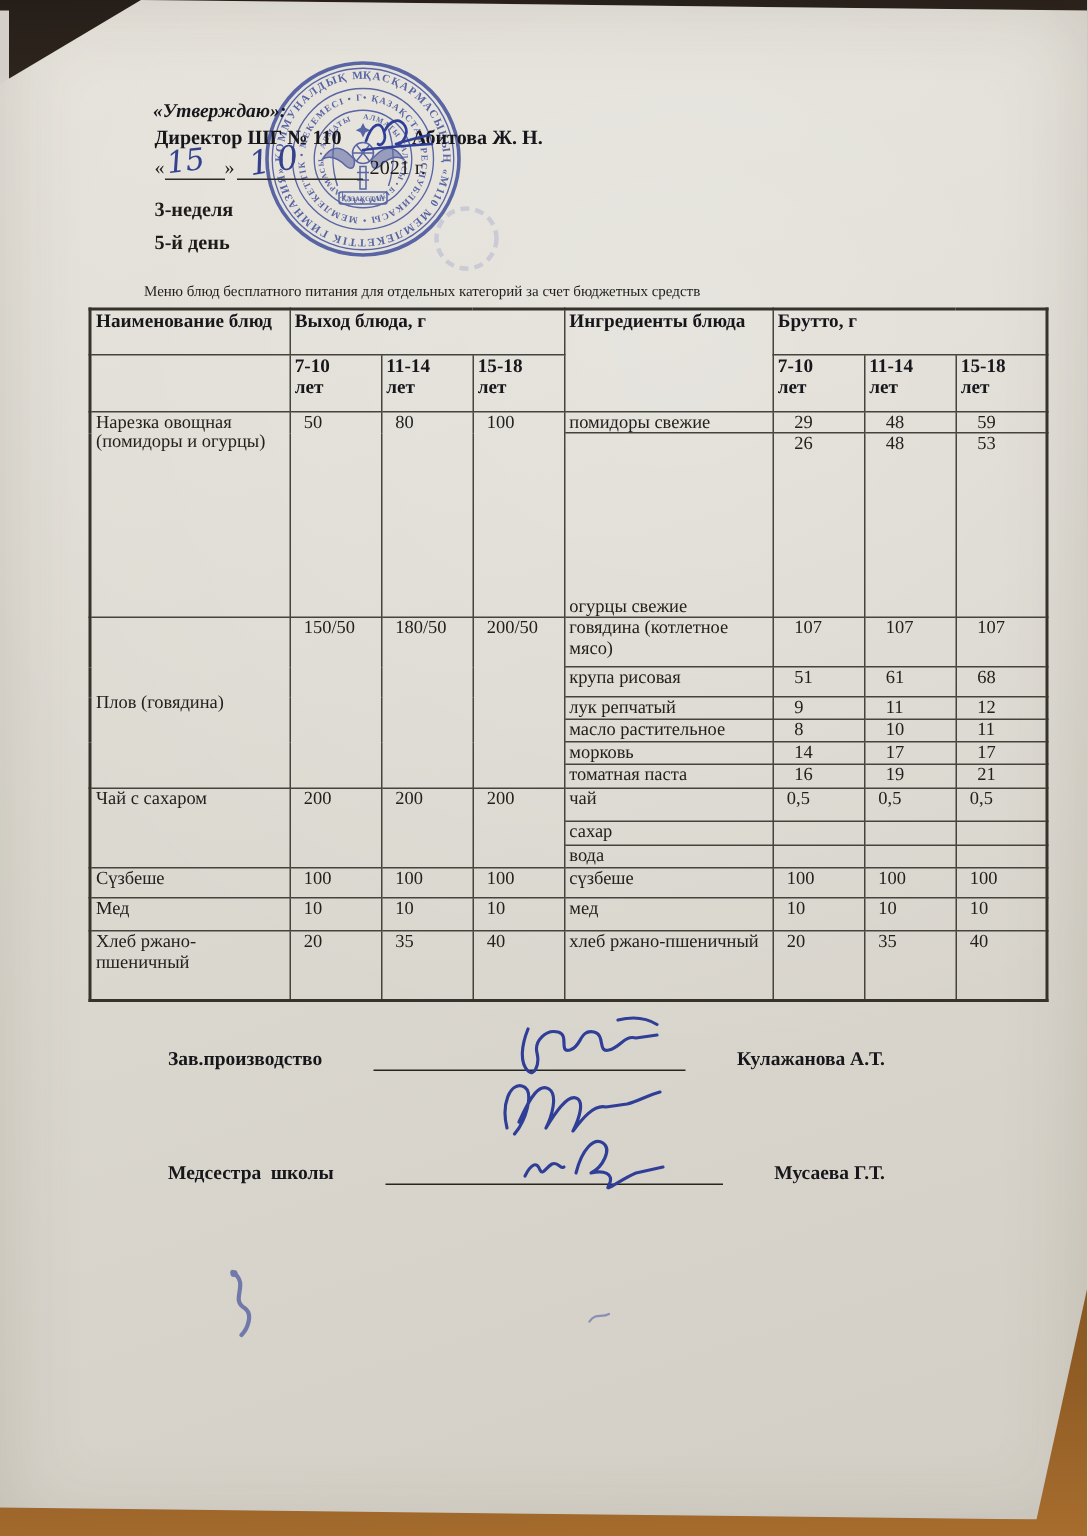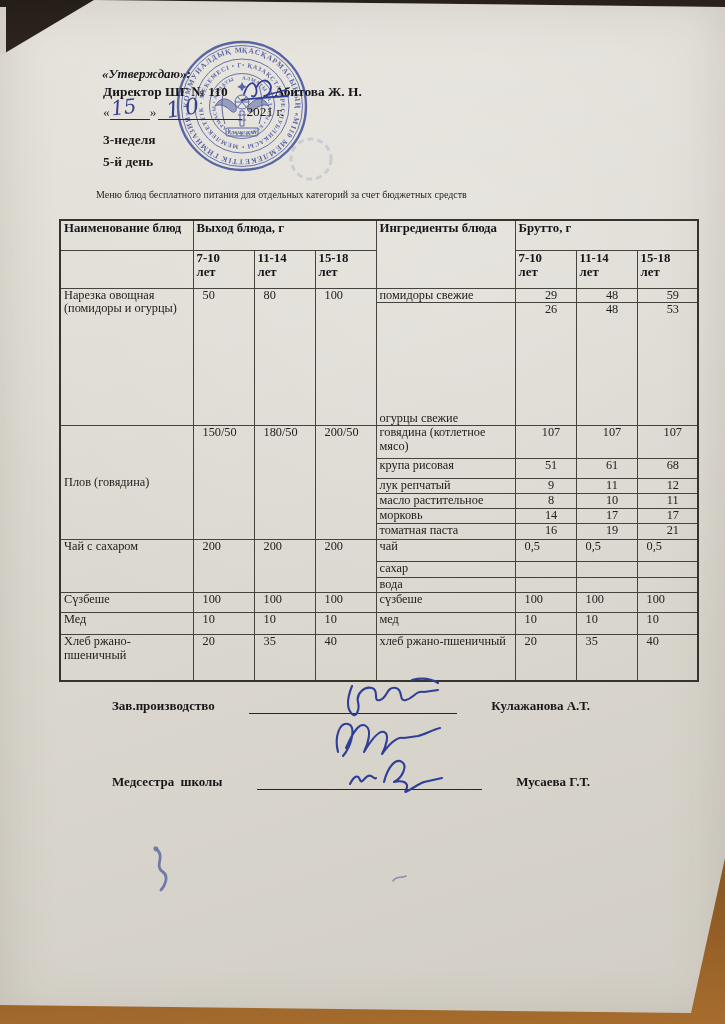--- a/index.html
+++ b/index.html
@@ -22,28 +22,28 @@
   .uline{display:inline-block;border-bottom:1.4px solid #2b2a26;height:16px;}
   .u1{width:40px;} .u2{width:84px;margin-left:2px;}
   .yr{margin-left:4px;}
   .hw{position:absolute;color:#33418f;font-style:italic;font-family:"DejaVu Serif",serif;}
   .hw-day{left:8px;bottom:1px;font-size:20px;transform:rotate(-7deg);}
   .hw-month{left:63px;bottom:0;font-size:22px;letter-spacing:5px;transform:rotate(-9deg);}
   .week{left:103px;top:132px;font-size:13.5px;font-weight:bold;}
   .day{left:103px;top:154px;font-size:13.5px;font-weight:bold;}
   .doc-title{left:96px;top:189px;font-size:10px;white-space:nowrap;color:#201f1c;}
   
-  .menu{position:absolute;left:59px;top:219px;width:638px;border-collapse:collapse;table-layout:fixed;
+  .menu{position:absolute;left:59px;top:205px;width:638px;border-collapse:collapse;table-layout:fixed;
         border:2px solid #35332c;padding-left:21px;}
   .menu td{border:1px solid #45433c;vertical-align:top;padding:0 3px;font-size:12.3px;line-height:1.12;color:#23211e;overflow:hidden;}
   .menu td.hdr{font-weight:bold;font-size:12.8px;line-height:1.15;color:#17161a;}
   .age span{display:inline-block;max-width:42px;}
   .v-bottom{vertical-align:bottom !important;}
   .v-mid{vertical-align:middle !important;}
-  .num{padding-left:14px !important;text-align:center;}
+  .num{padding-left:14px !important;}
   .out{padding-left:9px !important;}
   tr.h1{height:30px;} tr.h2{height:38px;} tr.rpom{height:14px;margin-top:29px;} tr.rogur{height:123px;}
   tr.rgov{height:33px;} tr.rkrupa{height:20px;} tr.rluk{height:15px;} tr.rmaslo{height:15px;}
   tr.rmork{height:15px;} tr.rtomat{height:16px;} tr.rchai{height:22px;} tr.rsahar{height:16px;}
   tr.rvoda{height:14px;} tr.rsuz{height:20px;} tr.rmed{height:22px;} tr.rhleb{height:46px;}
   
   .sig-row{position:absolute;left:112px;width:478px;display:flex;align-items:flex-end;height:20px;font-size:13px;gap:33px;}
   .sig-label{font-weight:bold;white-space:nowrap;color:#17161a;}
   .sp{word-spacing:3px;}
   .sig-line{flex:1;border-bottom:1.5px solid #26251f;height:14px;margin:0 1px;}

